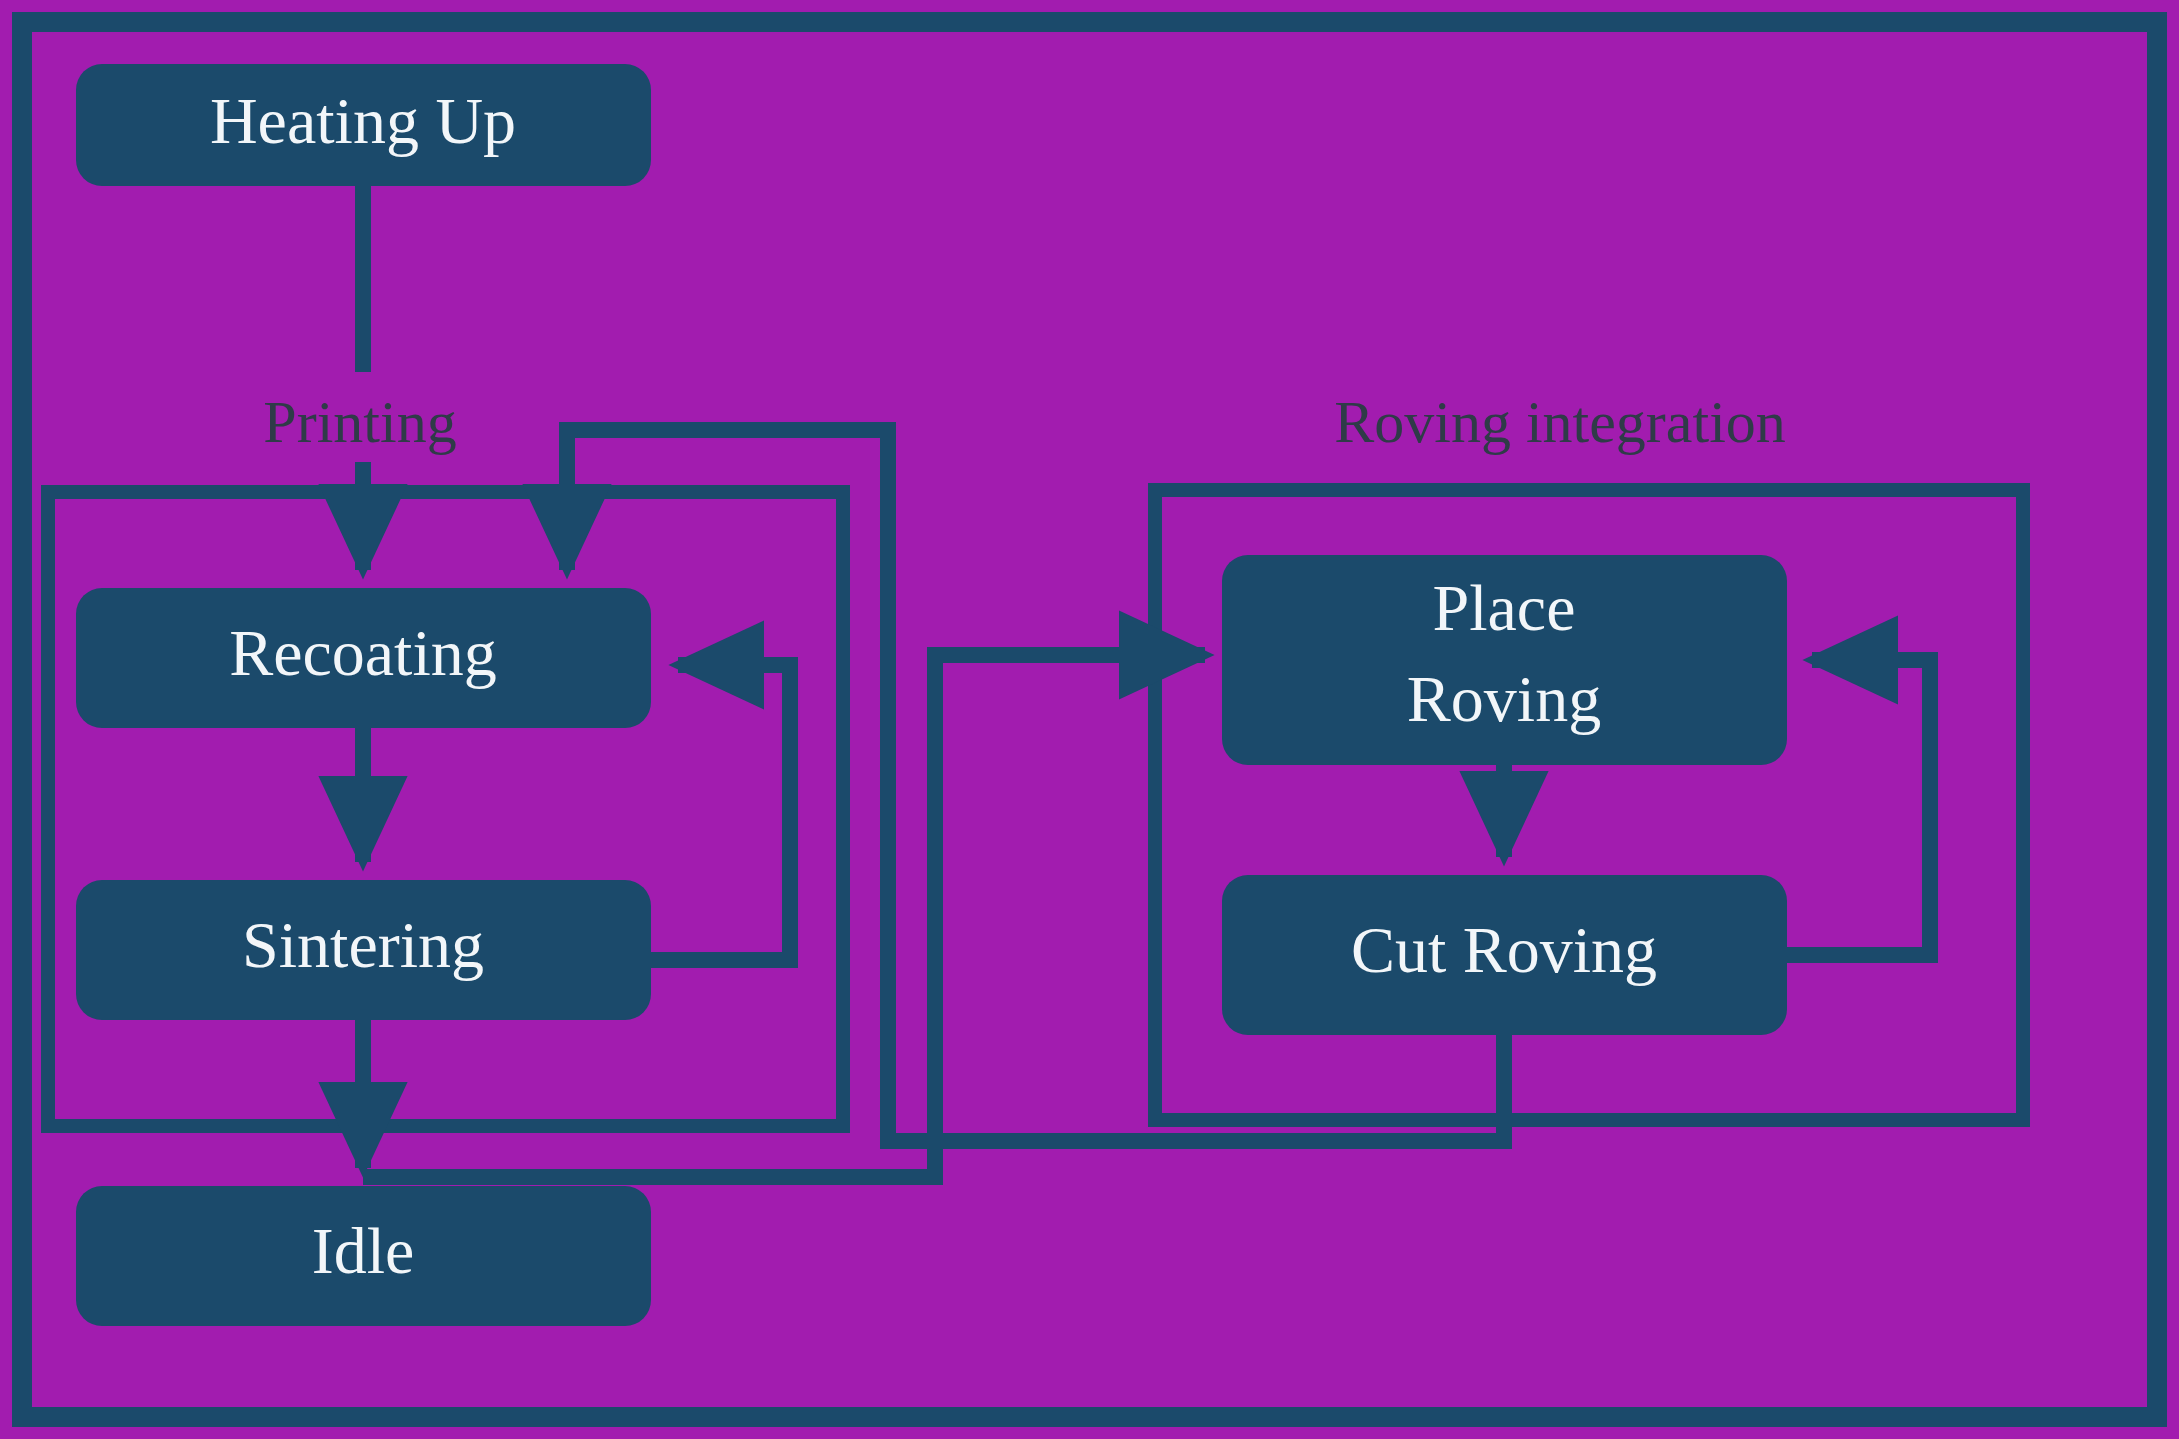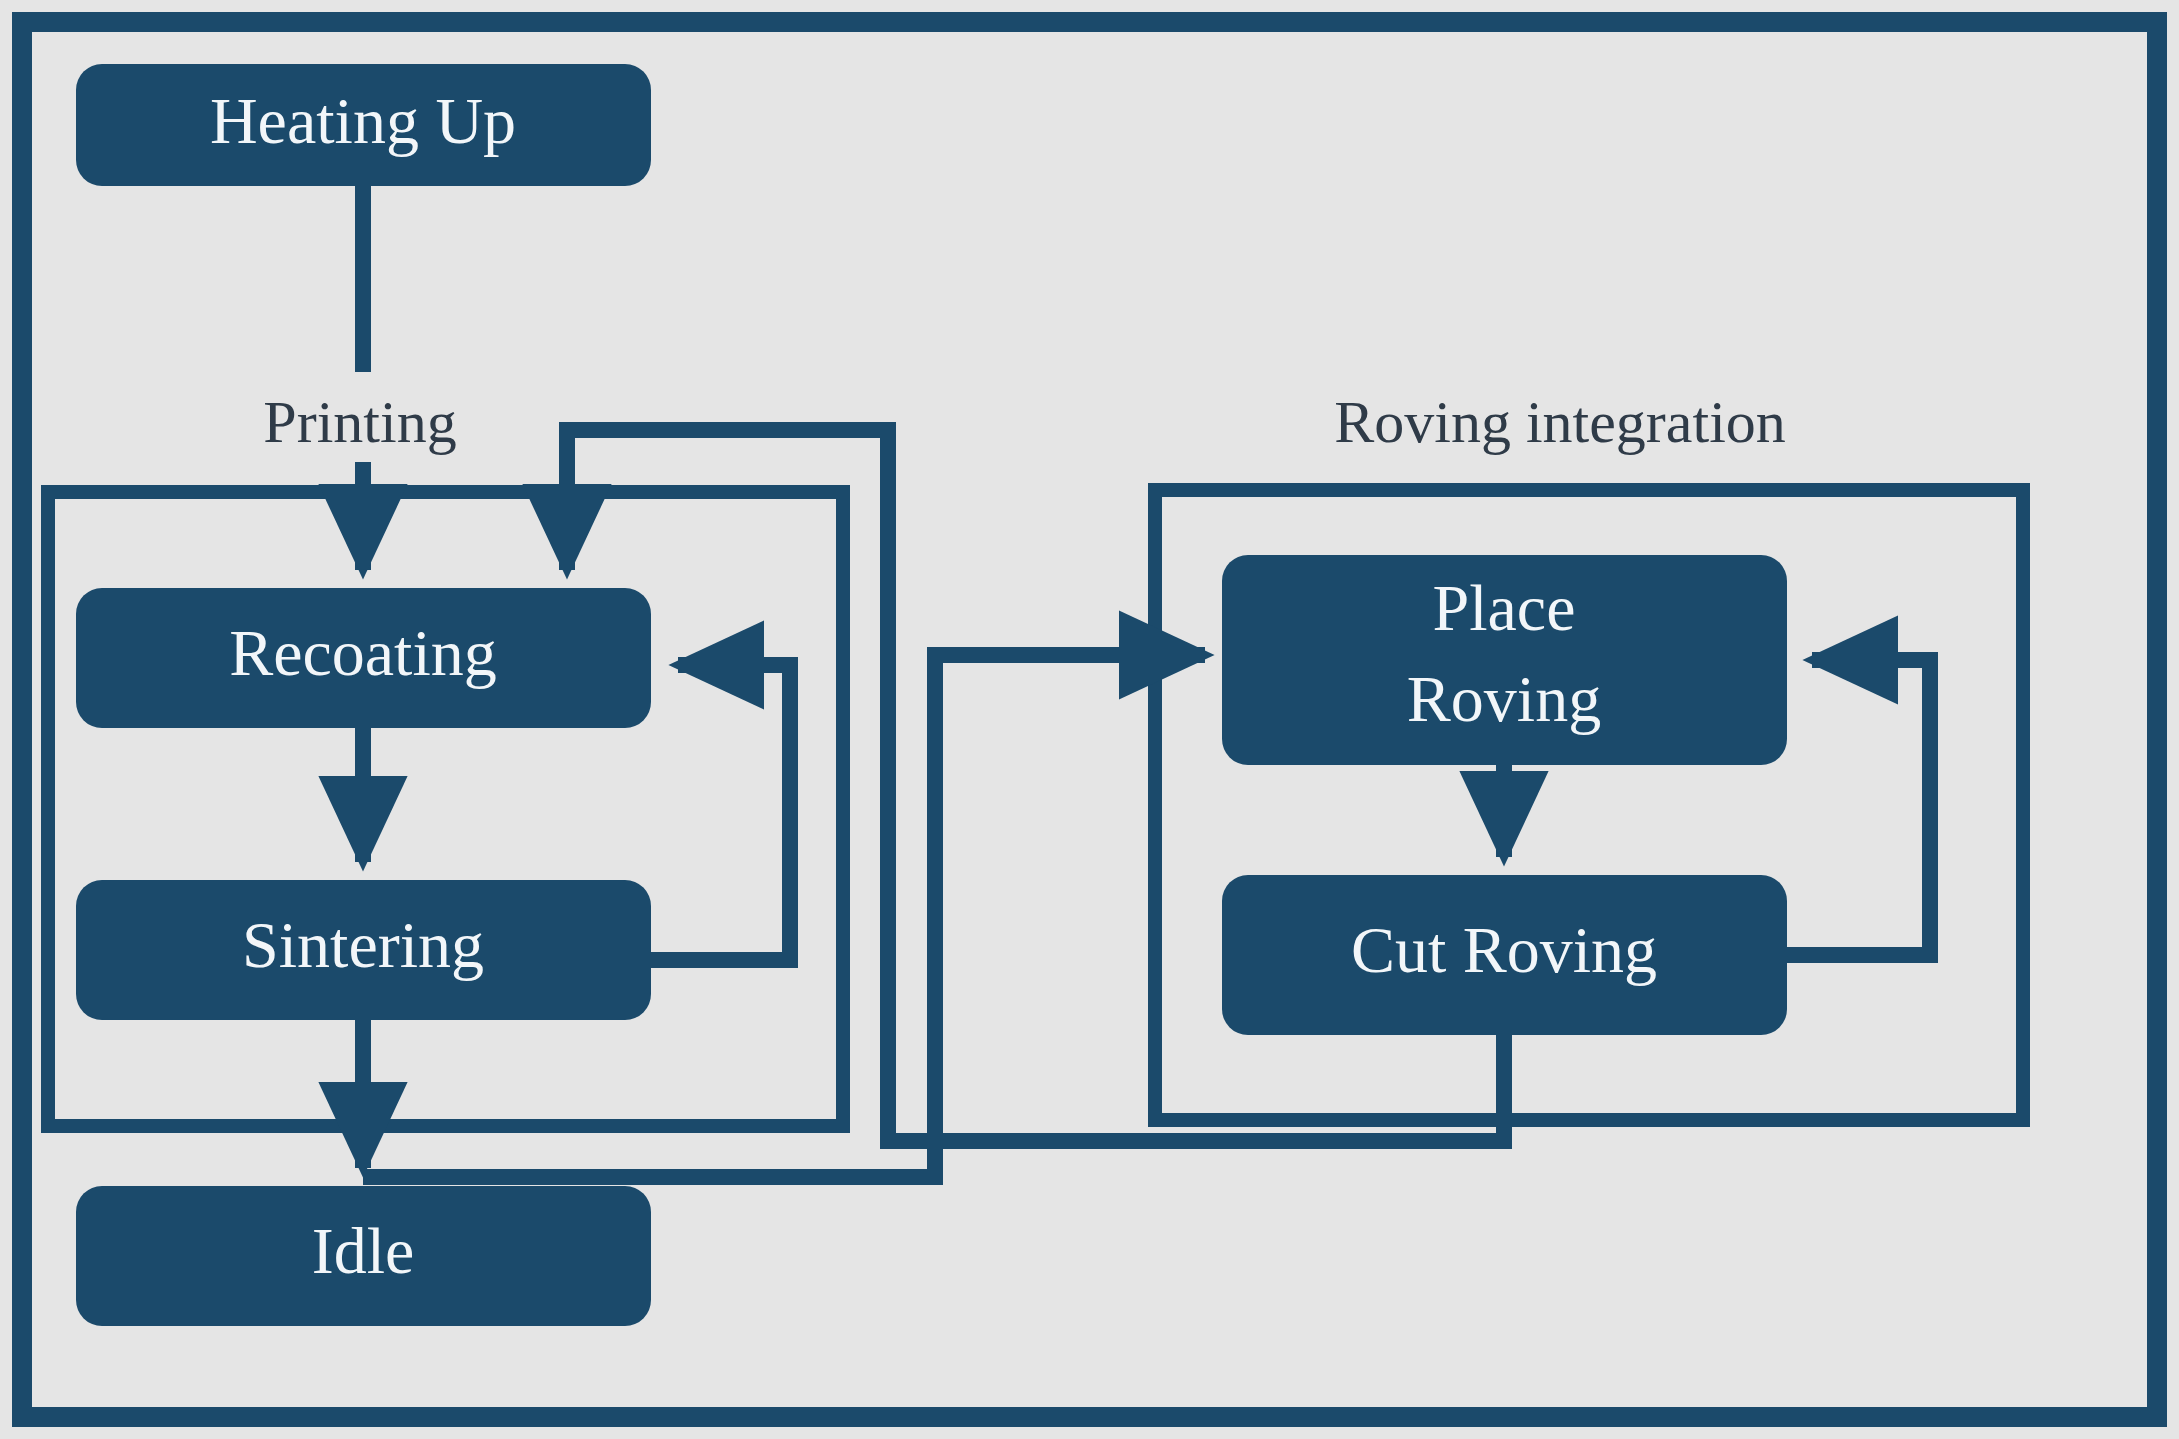--- a/index.html
+++ b/index.html
@@ -4,21 +4,21 @@
 <style>
   html, body {
     margin: 0;
     padding: 0;
     background: #ffffff;
   }
   #stage {
     position: relative;
     width: 2179px;
     height: 1439px;
-    background: #e5e5e5;
+    background: #a21caf;
     overflow: hidden;
     font-family: "Liberation Serif", "DejaVu Serif", serif;
   }
   #diagram-svg {
     position: absolute;
     left: 0;
     top: 0;
     width: 2179px;
     height: 1439px;
   }

